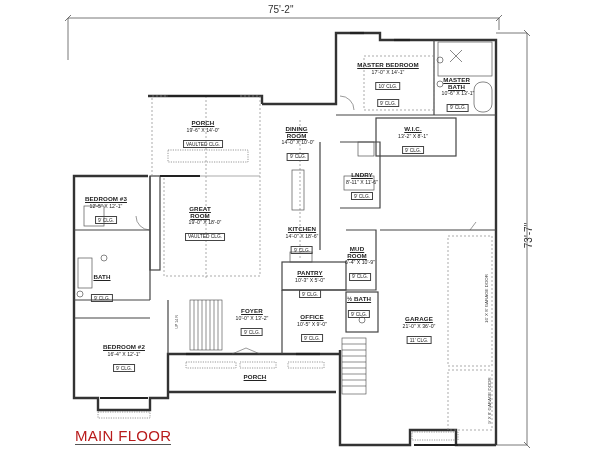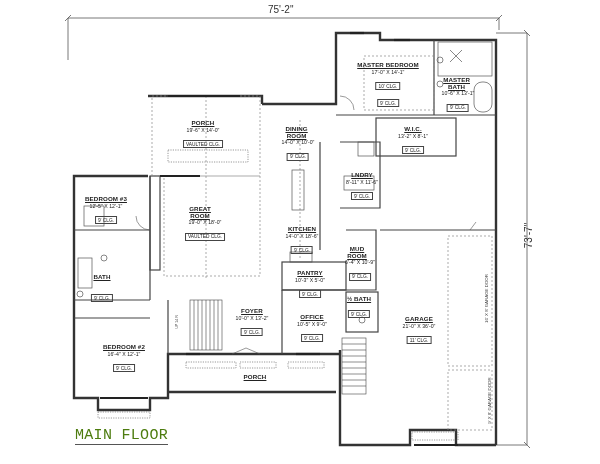--- a/index.html
+++ b/index.html
@@ -5,21 +5,21 @@
   html, body { margin:0; padding:0; background:#ffffff; }
   body { width:600px; height:464px; position:relative; overflow:hidden; font-family:"Liberation Sans", sans-serif; color:#222; }
   svg { position:absolute; left:0; top:0; }
   .lbl { position:absolute; text-align:center; transform:translateX(-50%); white-space:nowrap; line-height:1.05; }
   .rname { font-size:6.2px; font-weight:bold; text-decoration:underline; letter-spacing:0.1px; }
   .rdim { font-size:5.2px; margin-top:1px; }
   .clg { display:inline-block; border:0.8px solid #444; font-size:4.8px; padding:0.5px 2px; margin-top:2px; }
   .dim-top { position:absolute; font-size:10px; color:#333; }
   .dim-side { position:absolute; font-size:10px; color:#333; transform:rotate(-90deg); transform-origin:center; }
   .gdoor { position:absolute; font-size:4.4px; color:#444; transform:rotate(-90deg); transform-origin:center; white-space:nowrap; }
-  .title { position:absolute; left:75px; top:427px; font-size:15px; letter-spacing:0.3px; color:#4d7c0f; border-bottom:1px solid #555; line-height:1.15;font-family:Liberation Mono, monospace; }
+  .title { position:absolute; left:75px; top:427px; font-size:15px; letter-spacing:0.3px; color:#b91c1c; border-bottom:1px solid #555; line-height:1.15; }
 </style>
 </head>
 <body>
 
 <svg width="600" height="464" viewBox="0 0 600 464">
 
   <g stroke="#555" stroke-width="0.8" fill="none">
     <line x1="68" y1="18" x2="499" y2="18"></line>
     <line x1="65" y1="21" x2="71" y2="15"></line>
     <line x1="496" y1="21" x2="502" y2="15"></line>

